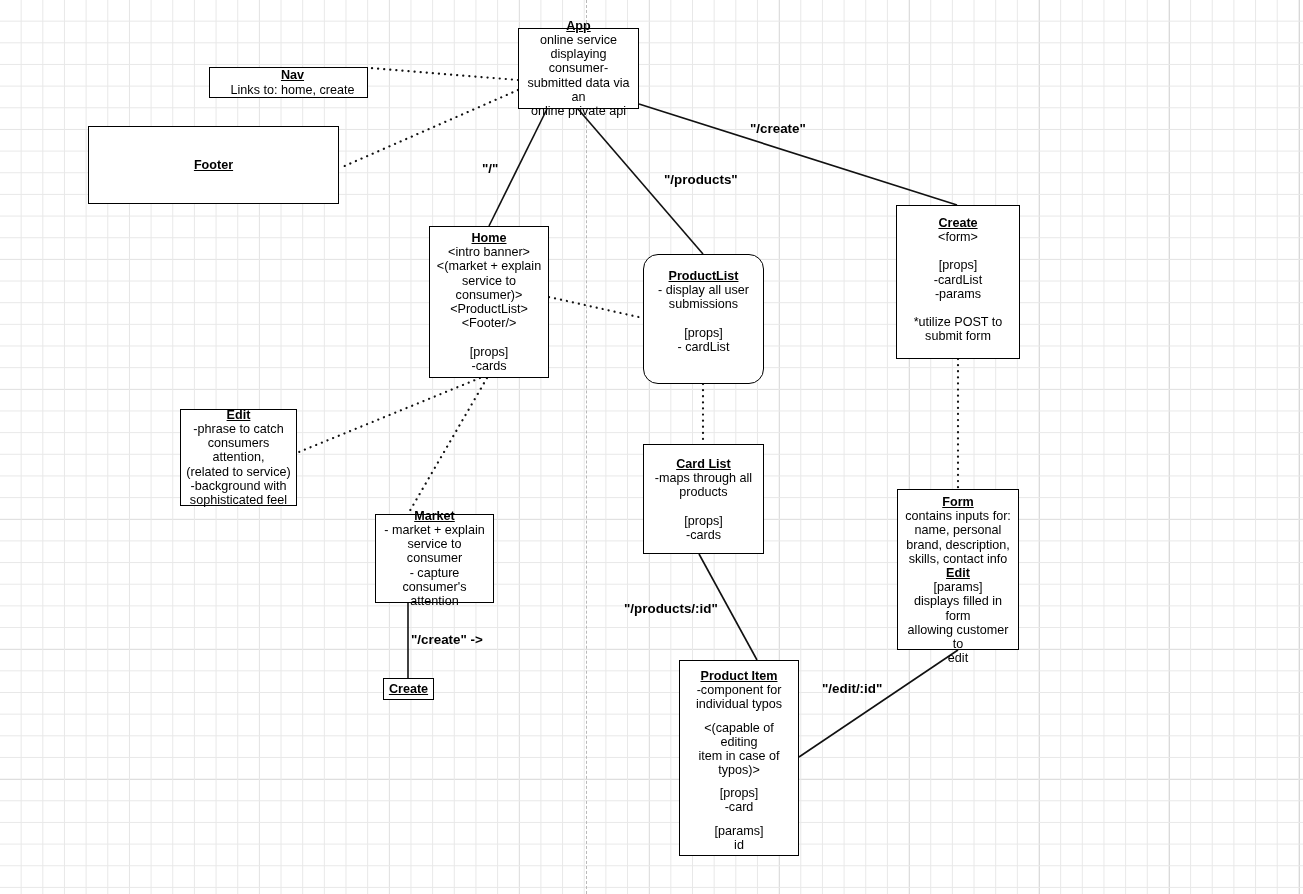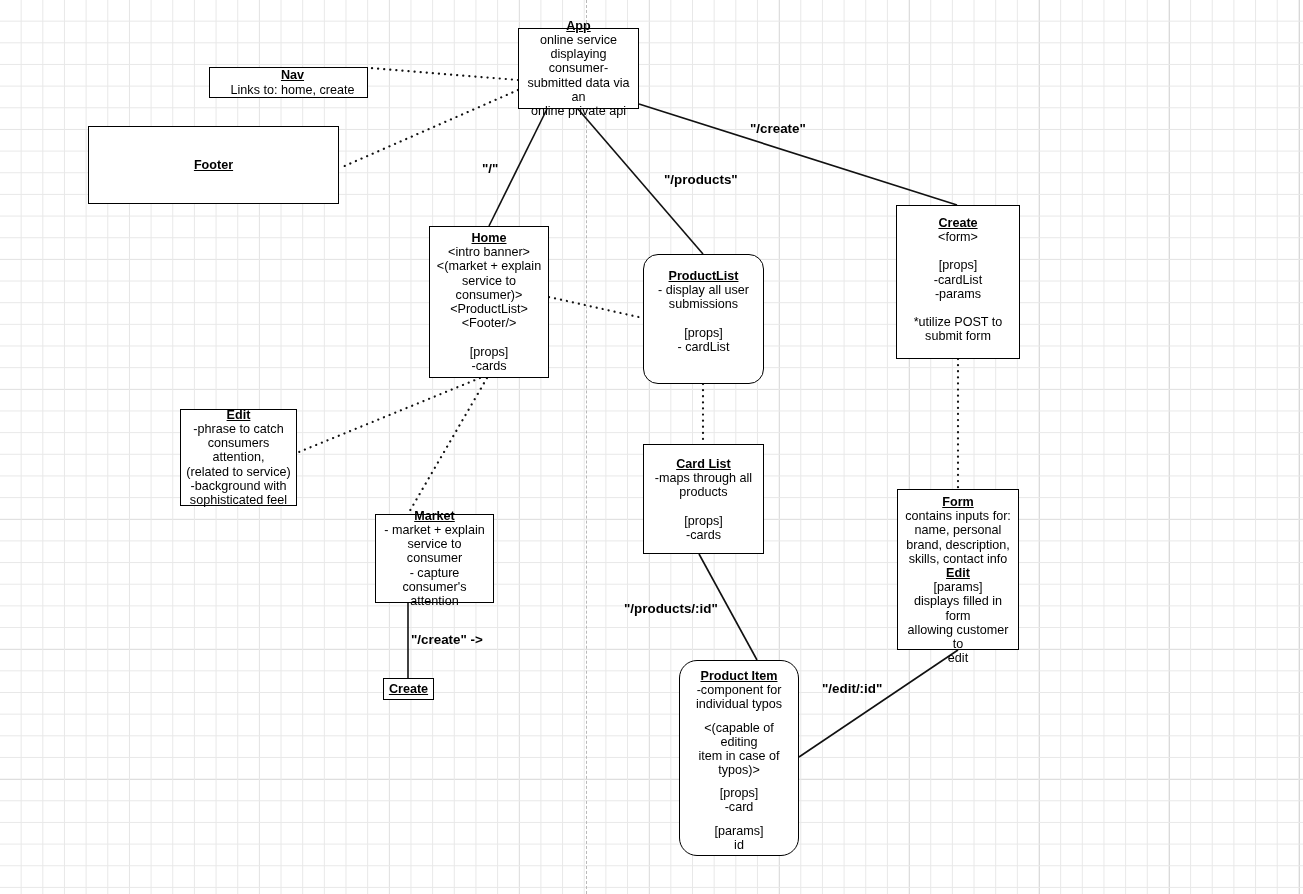--- a/index.html
+++ b/index.html
@@ -198,21 +198,21 @@
 brand, description,
 skills, contact info</div>
     <div class="gap"></div>
     <div class="title">Edit</div>
     <div class="body">[params]
 displays filled in form
 allowing customer to
 edit</div>
   </div>
 
-  <div class="node" style="left:679px; top:660px; width:120px; height:196px; justify-content:flex-start; padding-top:8px;border-radius:18px;">
+  <div class="node" style="left:679px; top:660px; width:120px; height:196px; justify-content:flex-start; padding-top:8px;">
     <div class="title">Product Item</div>
     <div class="body">-component for
 individual typos</div>
     <div class="gap"></div>
     <div class="body">&lt;(capable of editing
 item in case of
 typos)&gt;</div>
     <div class="gap"></div>
     <div class="body">[props]
 -card</div>

